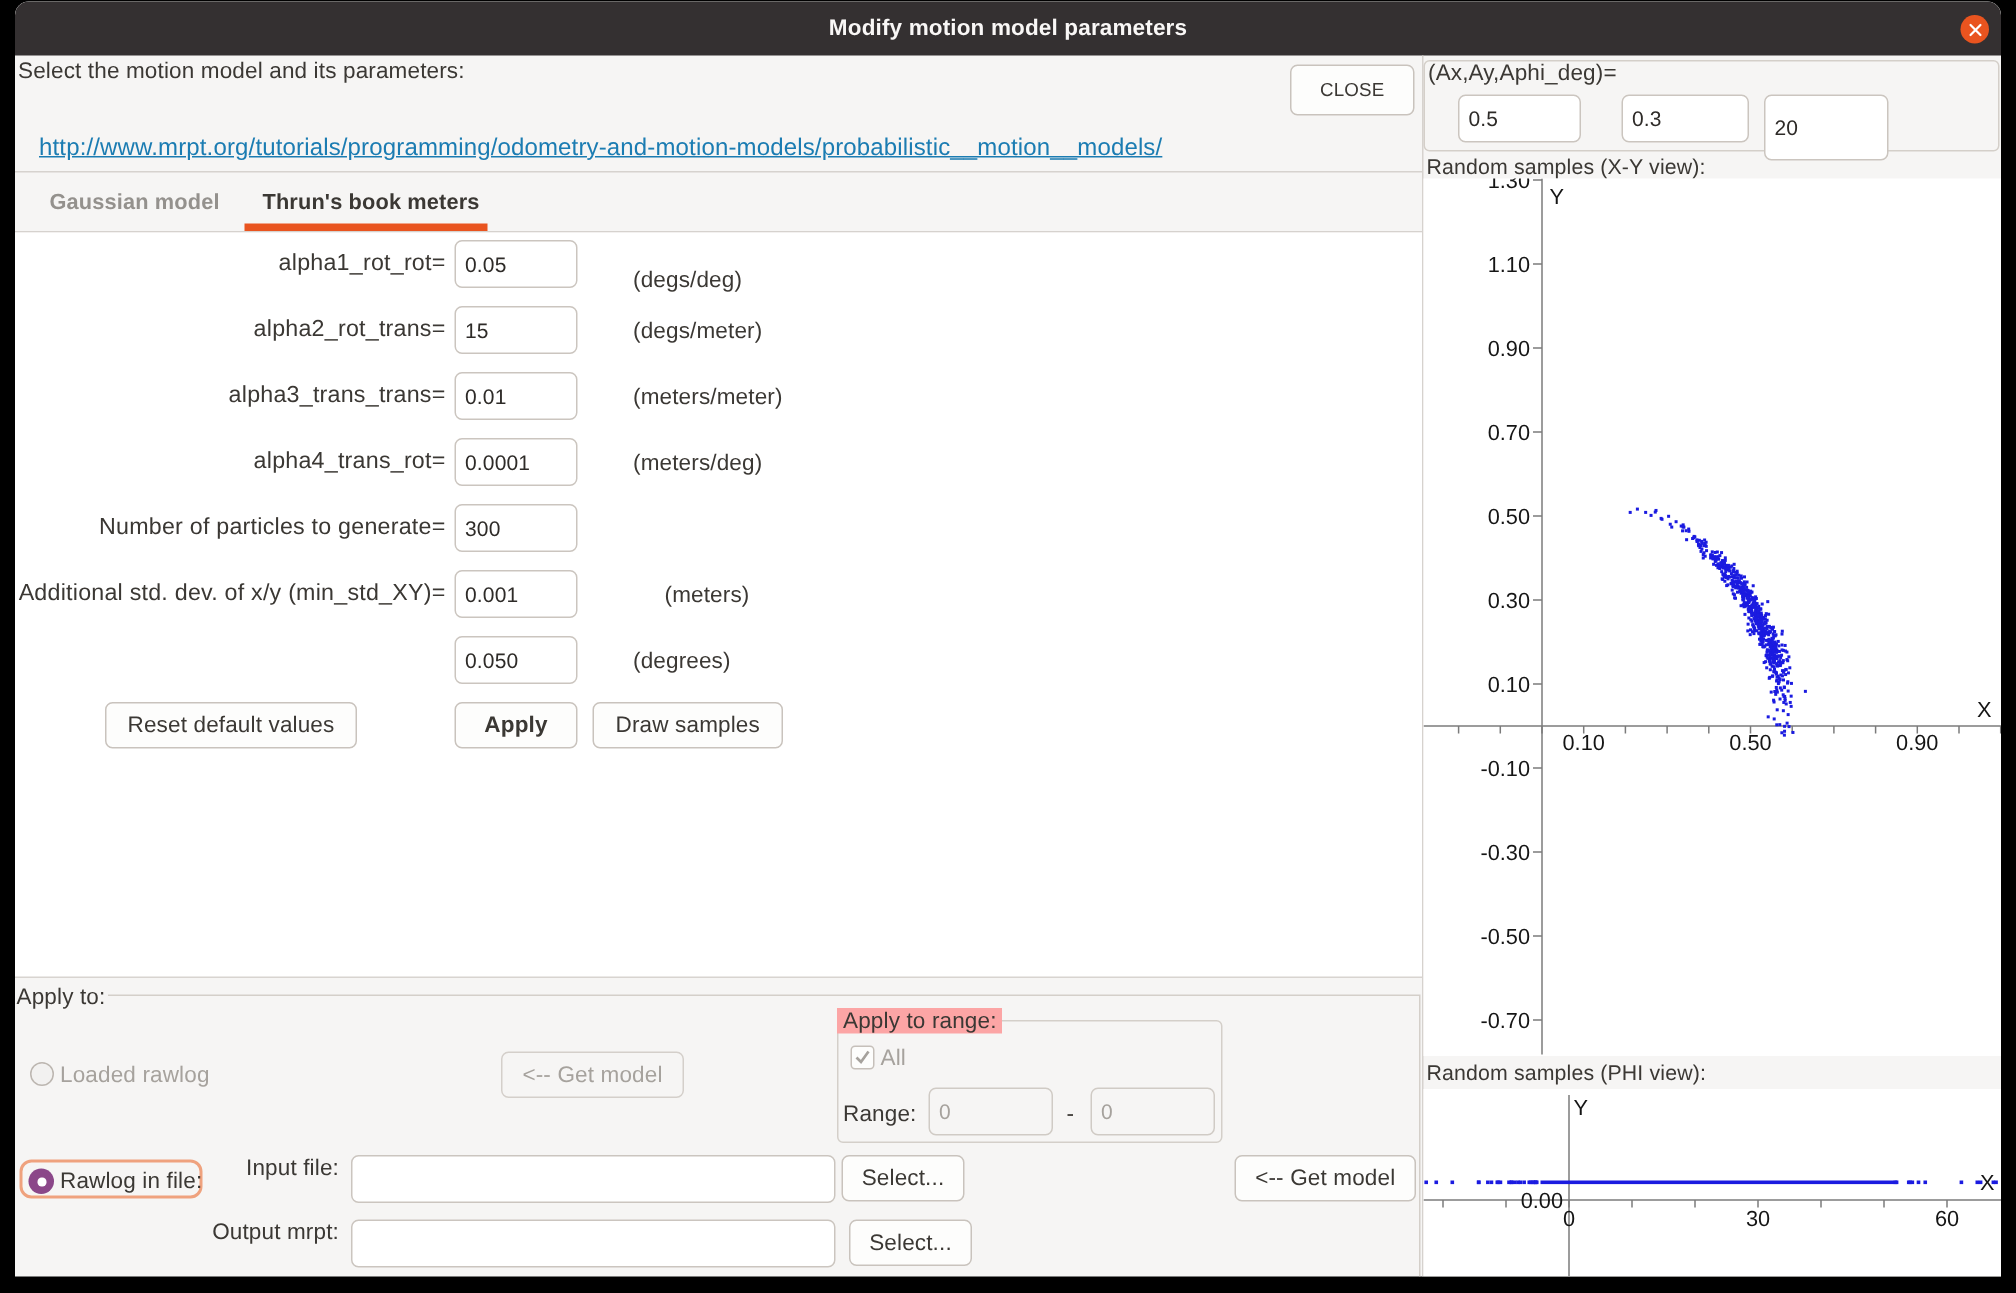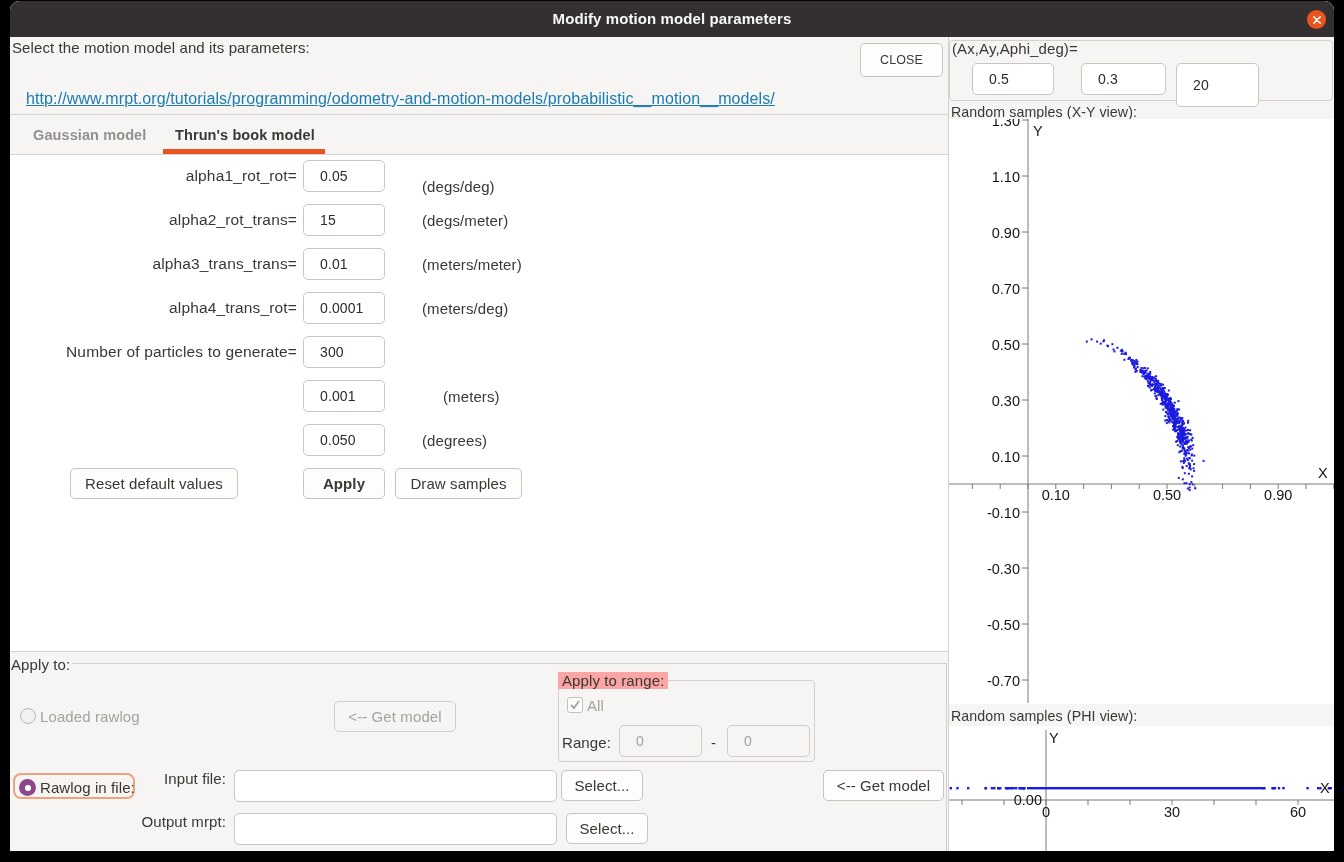--- a/index.html
+++ b/index.html
@@ -8,60 +8,61 @@
 #title { width:100%; text-align:center; top:9px; color:#f9f7f6; font-weight:bold; font-size:15px; letter-spacing:0.1px; }
 #closebtn { left:1297px; top:9px; width:19px; height:19px; border-radius:50%; background:#e9541f; }
 #closebtn svg { position:absolute; left:4.5px; top:4.5px; }
 .lbl { color:#3b3834; font-size:15px; letter-spacing:0.1px; white-space:nowrap; }
 .flbl { color:#3b3834; font-size:15.5px; letter-spacing:0.15px; white-space:nowrap; }
 .dis { color:#a6a29d; }
 .btn { background:#fdfdfc; border:1px solid #c9c3bd; border-radius:5px; color:#3b3834; font-size:15px;
        display:flex; align-items:center; justify-content:center; white-space:nowrap; letter-spacing:0.1px; }
 .btn.dis { background:#f6f5f4; border-color:#d4cfca; color:#a6a29d; }
 .inp { background:#fff; border:1px solid #cbc5bf; border-radius:5px; color:#2e2b28; font-size:14px;
-       display:flex; align-items:center; padding-left:16px; letter-spacing:0.1px; }
+       display:flex; align-items:center; padding-left:6px; letter-spacing:0.1px; }
 .inp.dis { background:#f6f5f4; color:#a6a29d; border-color:#d0cbc5; }
 .fieldset { border:1px solid #d4cfc9; border-radius:4px; }
 svg text { font-family:"Liberation Sans",sans-serif; font-size:14.5px; fill:#151515; }
 </style></head><body>
 <div id="win">
   <div id="titlebar" class="ab"></div>
   <div id="title" class="ab">Modify motion model parameters</div>
   <div id="closebtn" class="ab">
       <svg width="10" height="10" viewBox="0 0 10 10">
         <path d="M1.7 1.7 L8.3 8.3 M8.3 1.7 L1.7 8.3" stroke="#fff" stroke-width="1.5" stroke-linecap="round"></path>
       </svg>
     </div>
 
   <div class="ab lbl" style="left:2px; top:38px;">Select the motion model and its parameters:</div>
   <div class="ab btn" style="left:850px; top:42px; width:83px; height:34px; font-size:12.5px;">CLOSE</div>
   <div class="ab" style="left:16px; top:89px; font-size:16px; letter-spacing:-0.05px; color:#1b7cb2; text-decoration:underline; letter-spacing:0.1px; white-space:nowrap;">http://www.mrpt.org/tutorials/programming/odometry-and-motion-models/probabilistic__motion__models/</div>
 
   <div class="ab" style="left:0; top:113px; width:938px; height:1px; background:#d6d2ce;"></div>
   <div class="ab lbl" style="left:23px; top:126px; font-weight:bold; font-size:14.5px; color:#94918d;">Gaussian model</div>
-  <div class="ab lbl" style="left:165px; top:126px; font-weight:bold; font-size:14.5px;">Thrun's book model</div>
+  <div class="ab lbl" style="left:165px; top:126px; font-weight:bold; font-size:14.5px;">Thrun's book meters</div>
   <div class="ab" style="left:0; top:153px; width:938px; height:1px; background:#d6d2ce;"></div>
   <div class="ab" style="left:153px; top:148px; width:162px; height:5px; background:#e9541f;"></div>
 
   <div class="ab" style="left:0; top:154px; width:938px; height:497px; background:#fff; border-bottom:1px solid #d8d4d0;"></div>
 
   <div class="ab flbl" style="left:0; top:166px; width:287px; text-align:right;">alpha1_rot_rot=</div>
   <div class="ab inp" style="left:293px; top:159px; width:82px; height:32px;">0.05</div>
   <div class="ab lbl" style="left:412px; top:177px;">(degs/deg)</div>
   <div class="ab flbl" style="left:0; top:210px; width:287px; text-align:right;">alpha2_rot_trans=</div>
   <div class="ab inp" style="left:293px; top:203px; width:82px; height:32px;">15</div>
   <div class="ab lbl" style="left:412px; top:211px;">(degs/meter)</div>
   <div class="ab flbl" style="left:0; top:254px; width:287px; text-align:right;">alpha3_trans_trans=</div>
   <div class="ab inp" style="left:293px; top:247px; width:82px; height:32px;">0.01</div>
   <div class="ab lbl" style="left:412px; top:255px;">(meters/meter)</div>
   <div class="ab flbl" style="left:0; top:298px; width:287px; text-align:right;">alpha4_trans_rot=</div>
   <div class="ab inp" style="left:293px; top:291px; width:82px; height:32px;">0.0001</div>
   <div class="ab lbl" style="left:412px; top:299px;">(meters/deg)</div>
   <div class="ab flbl" style="left:0; top:342px; width:287px; text-align:right;">Number of particles to generate=</div>
   <div class="ab inp" style="left:293px; top:335px; width:82px; height:32px;">300</div>
+  <div class="ab flbl" style="left:0; top:386px; width:287px; text-align:right;">Additional std. dev. of x/y (min_std_XY)=</div>
   <div class="ab inp" style="left:293px; top:379px; width:82px; height:32px;">0.001</div>
   <div class="ab lbl" style="left:433px; top:387px;">(meters)</div>
   <div class="ab inp" style="left:293px; top:423px; width:82px; height:32px;">0.050</div>
   <div class="ab lbl" style="left:412px; top:431px;">(degrees)</div>
   <div class="ab btn" style="left:60px; top:467px; width:168px; height:31px;">Reset default values</div>
   <div class="ab btn" style="left:293px; top:467px; width:82px; height:31px; font-weight:bold;">Apply</div>
   <div class="ab btn" style="left:385px; top:467px; width:127px; height:31px;">Draw samples</div>
 
   <div class="ab lbl" style="left:1px; top:655px;">Apply to:</div>
   <div class="ab" style="left:62px; top:662px; width:874px; height:1px; background:#d4cfc9;"></div>

